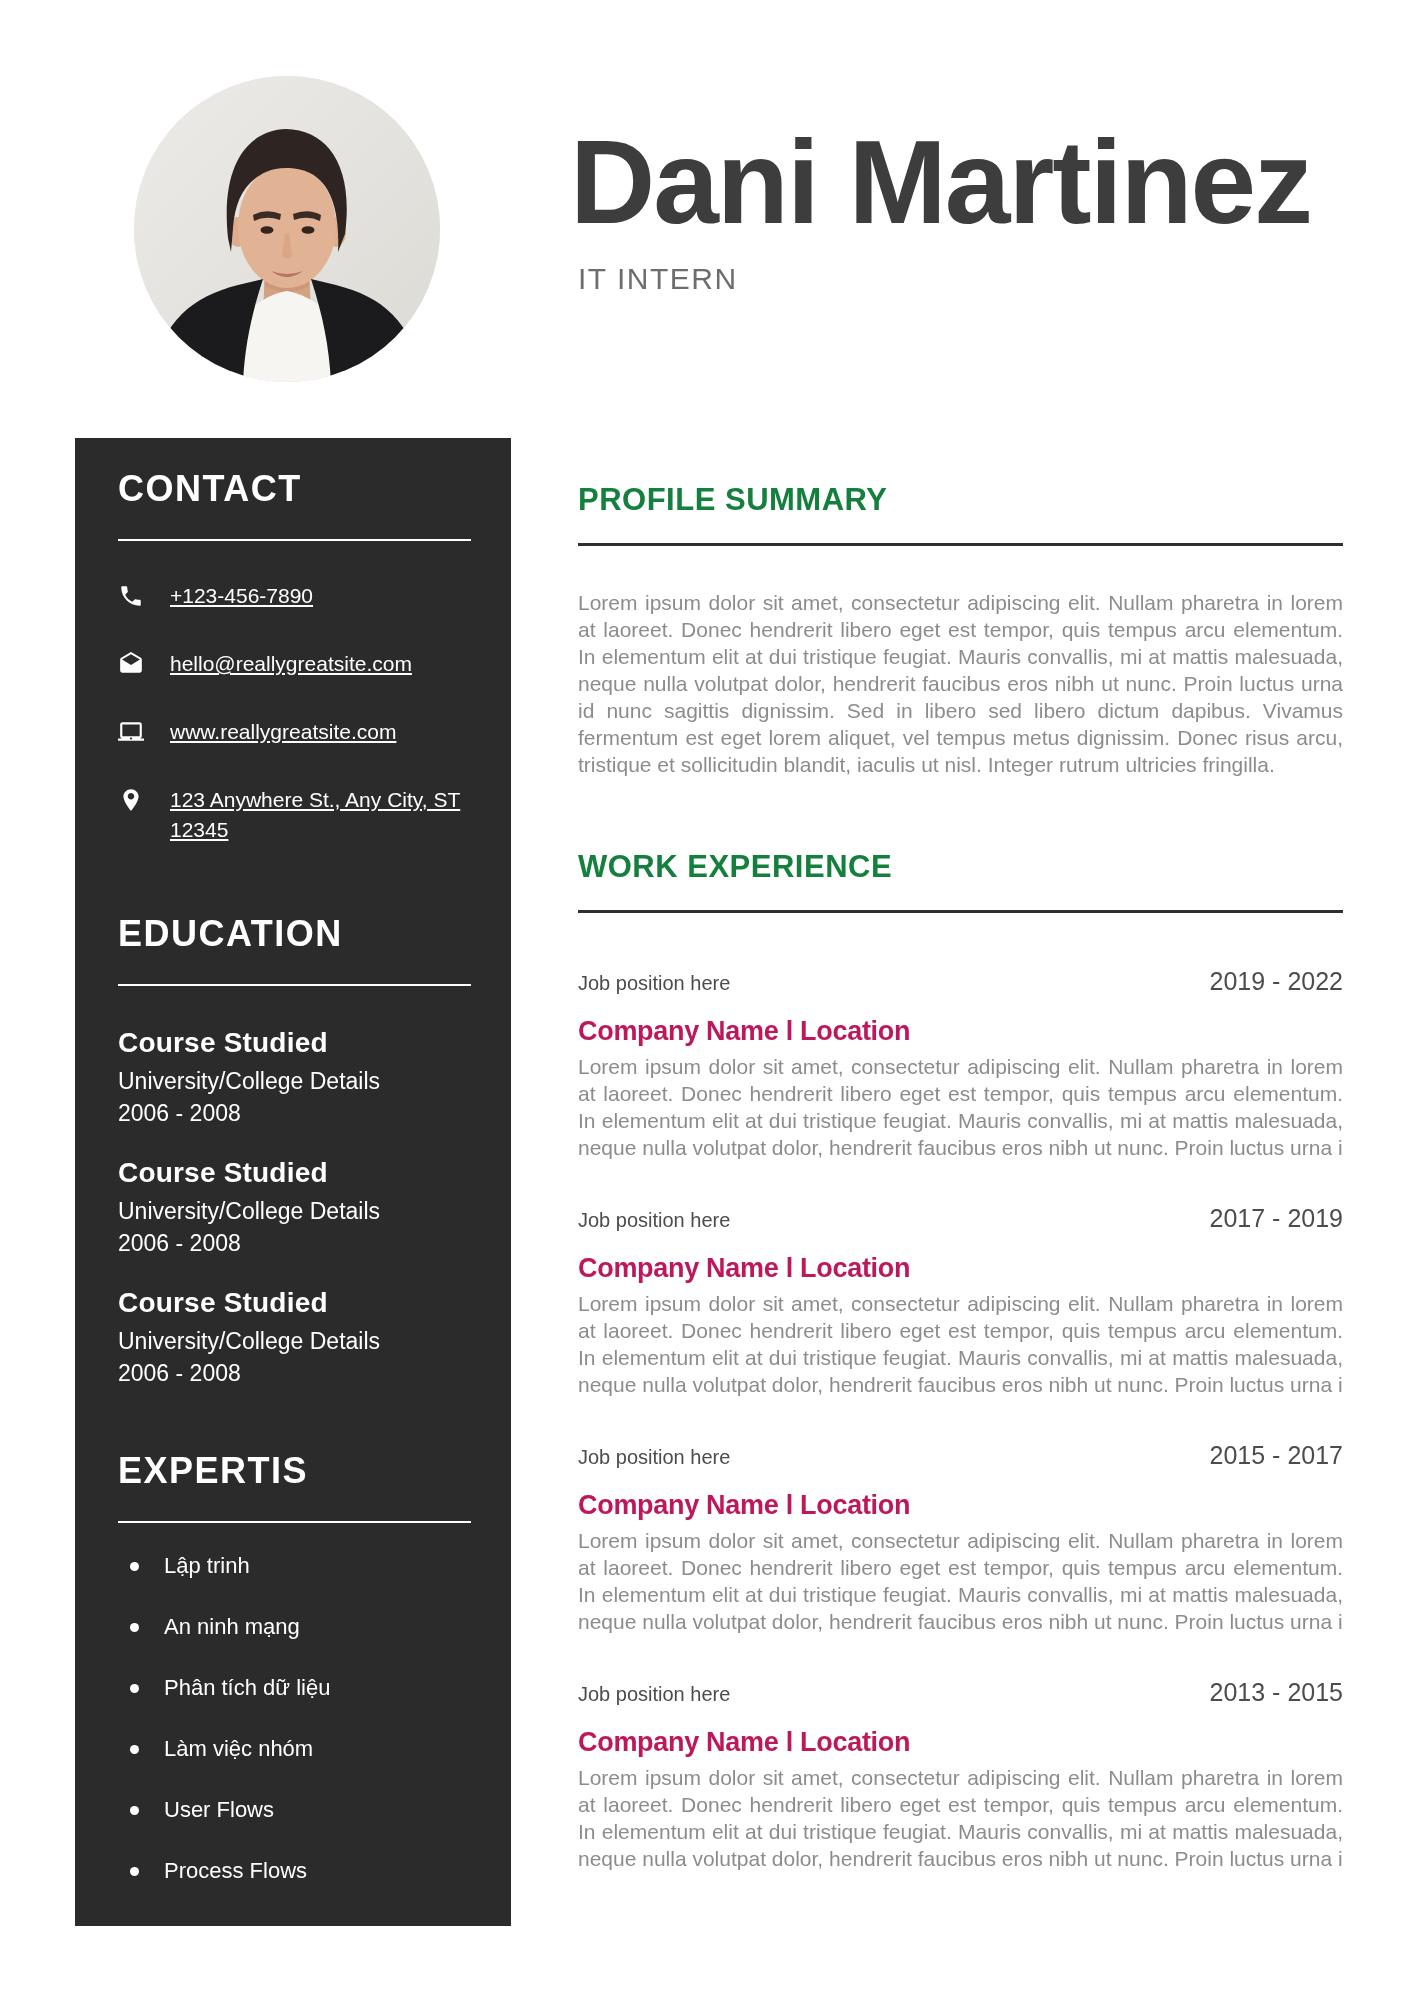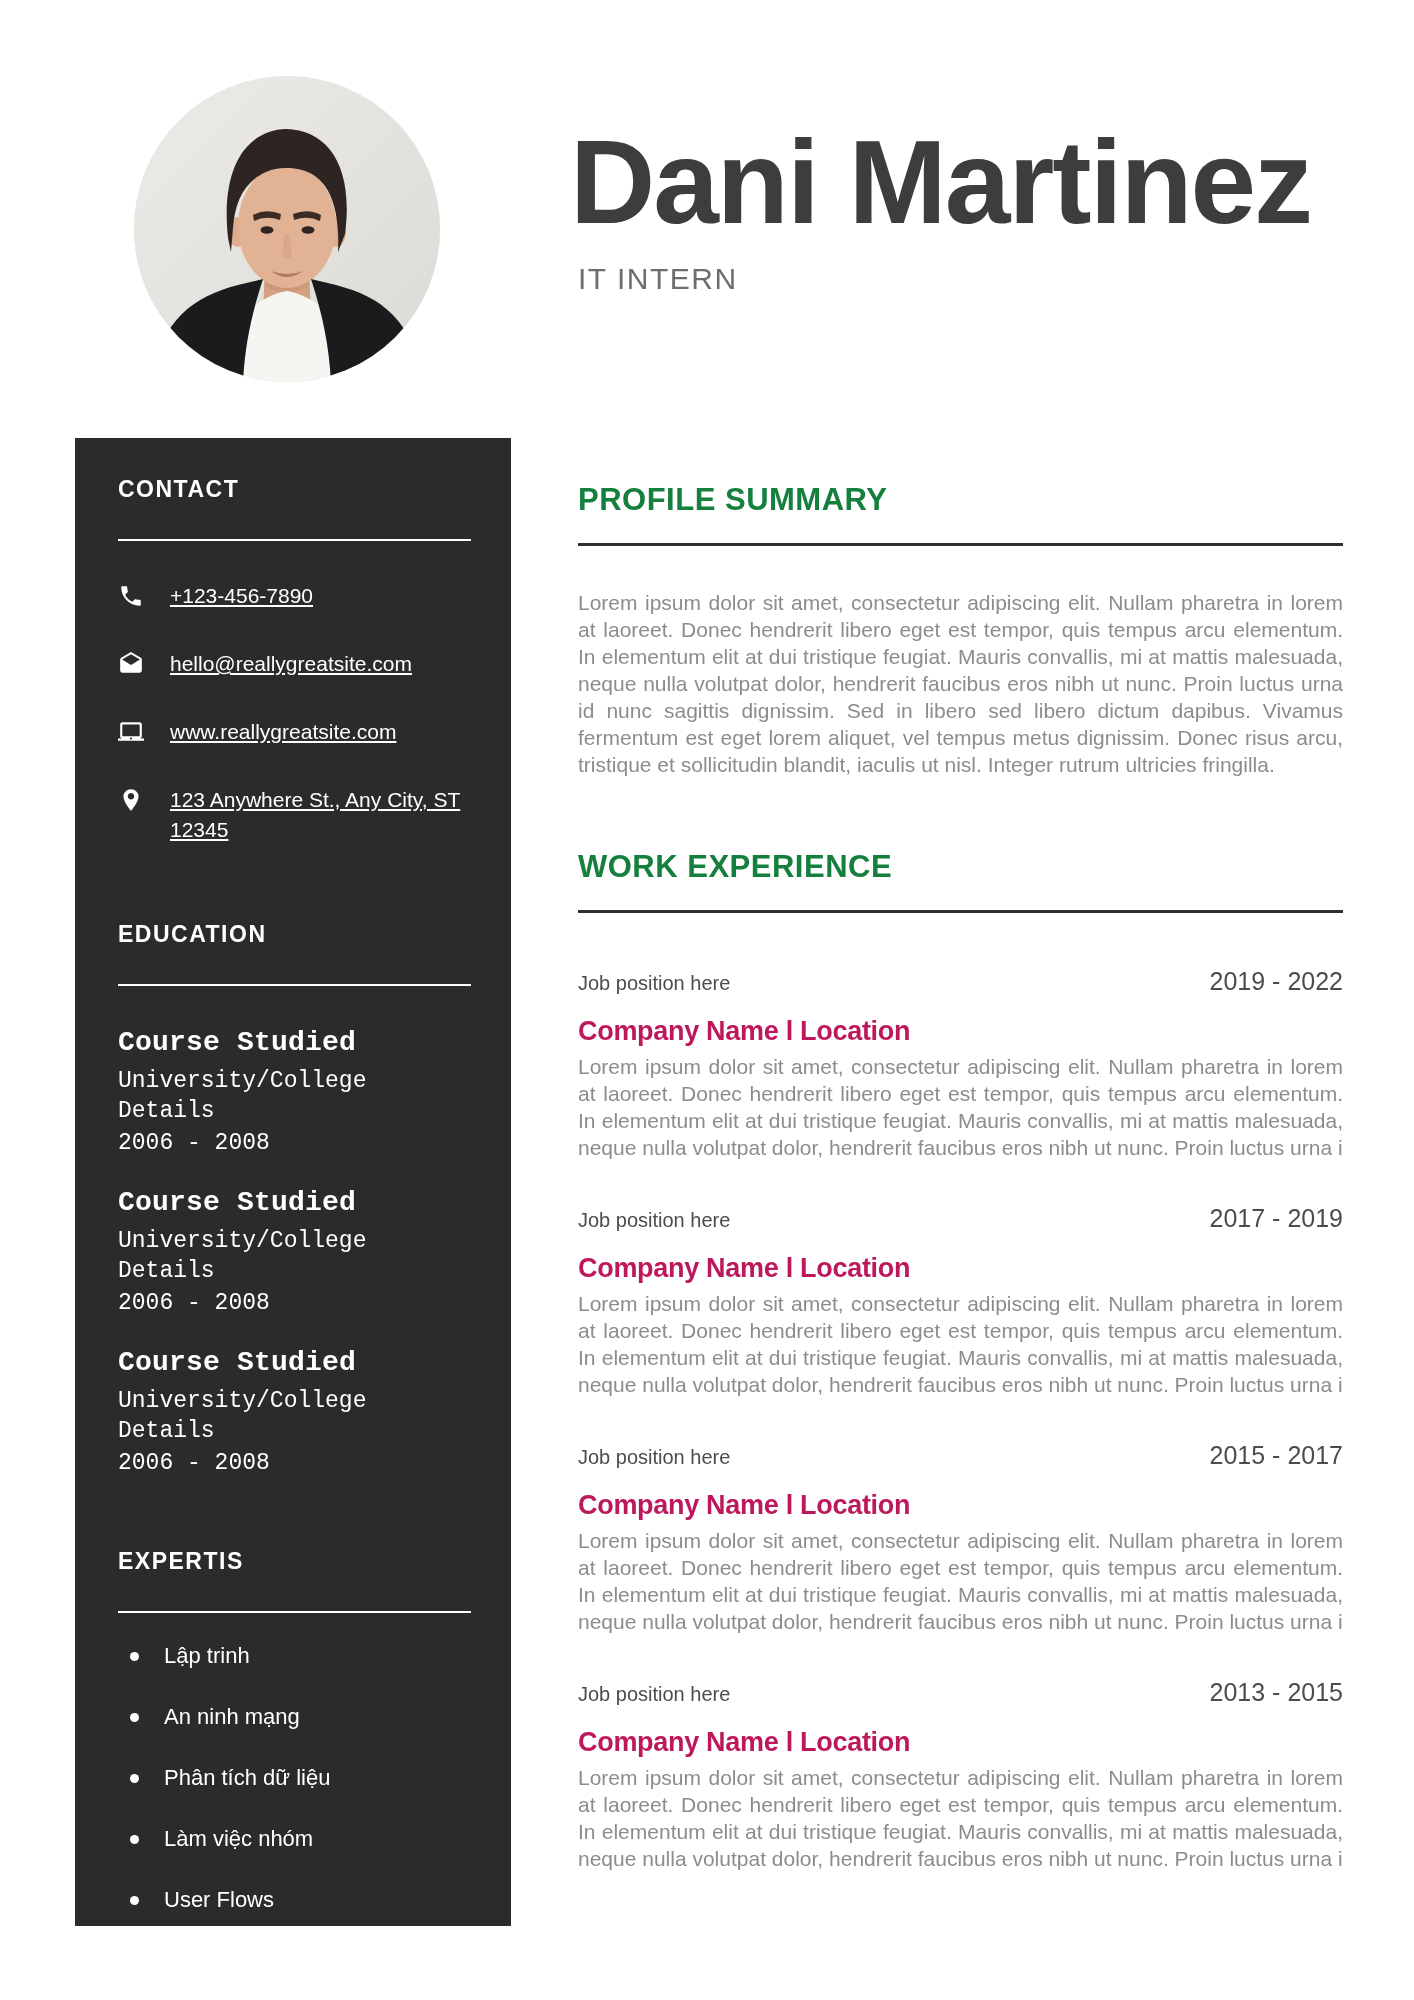--- a/index.html
+++ b/index.html
@@ -25,33 +25,33 @@
   .role {
     margin-top:24px; margin-left:8px; font-size:30px; color:#6d6d6d; letter-spacing:1.5px;
   }
 
   
   .sidebar {
     position:absolute; left:75px; top:438px; width:436px; height:1488px;
     background:#2b2b2b; color:#ffffff; padding:34px 40px 0 43px;
   }
   .side-heading {
-    font-size:23px; font-weight:bold; letter-spacing:1.5px; color:#ffffff; line-height:34px;
+    font-size:36px; font-weight:bold; letter-spacing:1.5px; color:#ffffff; line-height:34px;
   }
   .side-rule { border:none; border-top:2px solid #ffffff; margin-top:33px; width:353px; }
 
   .contact-list { margin-top:40px;text-decoration:underline; }
   .contact-row { display:flex; align-items:flex-start; margin-bottom:38px; }
   .contact-icon { width:26px; height:26px; flex:0 0 26px; margin-top:2px; }
   .contact-icon svg { width:26px; height:26px; fill:#ffffff; display:block; }
   .contact-text { margin-left:26px; font-size:21px; line-height:30px; color:#ffffff; max-width:300px; }
 
   .edu-block { margin-top:72px; }
   .edu-list { margin-top:40px; }
-  .edu-entry { margin-bottom:28px;font-family:Liberation Mono, monospace; }
+  .edu-entry { margin-bottom:28px; }
   .edu-course { font-size:28px; font-weight:bold; line-height:34px; letter-spacing:0.2px; }
   .edu-school { font-size:23px; line-height:30px; margin-top:6px; font-weight:normal; }
   .edu-years  { font-size:23px; line-height:30px; margin-top:2px; }
 
   .exp-block { margin-top:66px; }
   .exp-list { margin-top:28px; list-style:none; }
   .exp-item { display:flex; align-items:center; margin-bottom:31px; line-height:30px;text-align:center; }
   .bullet-dot { width:9px; height:9px; border-radius:50%; background:#ffffff; flex:0 0 9px; margin-left:12px; }
   .exp-label { margin-left:25px; font-size:22px; color:#ffffff; }
 

